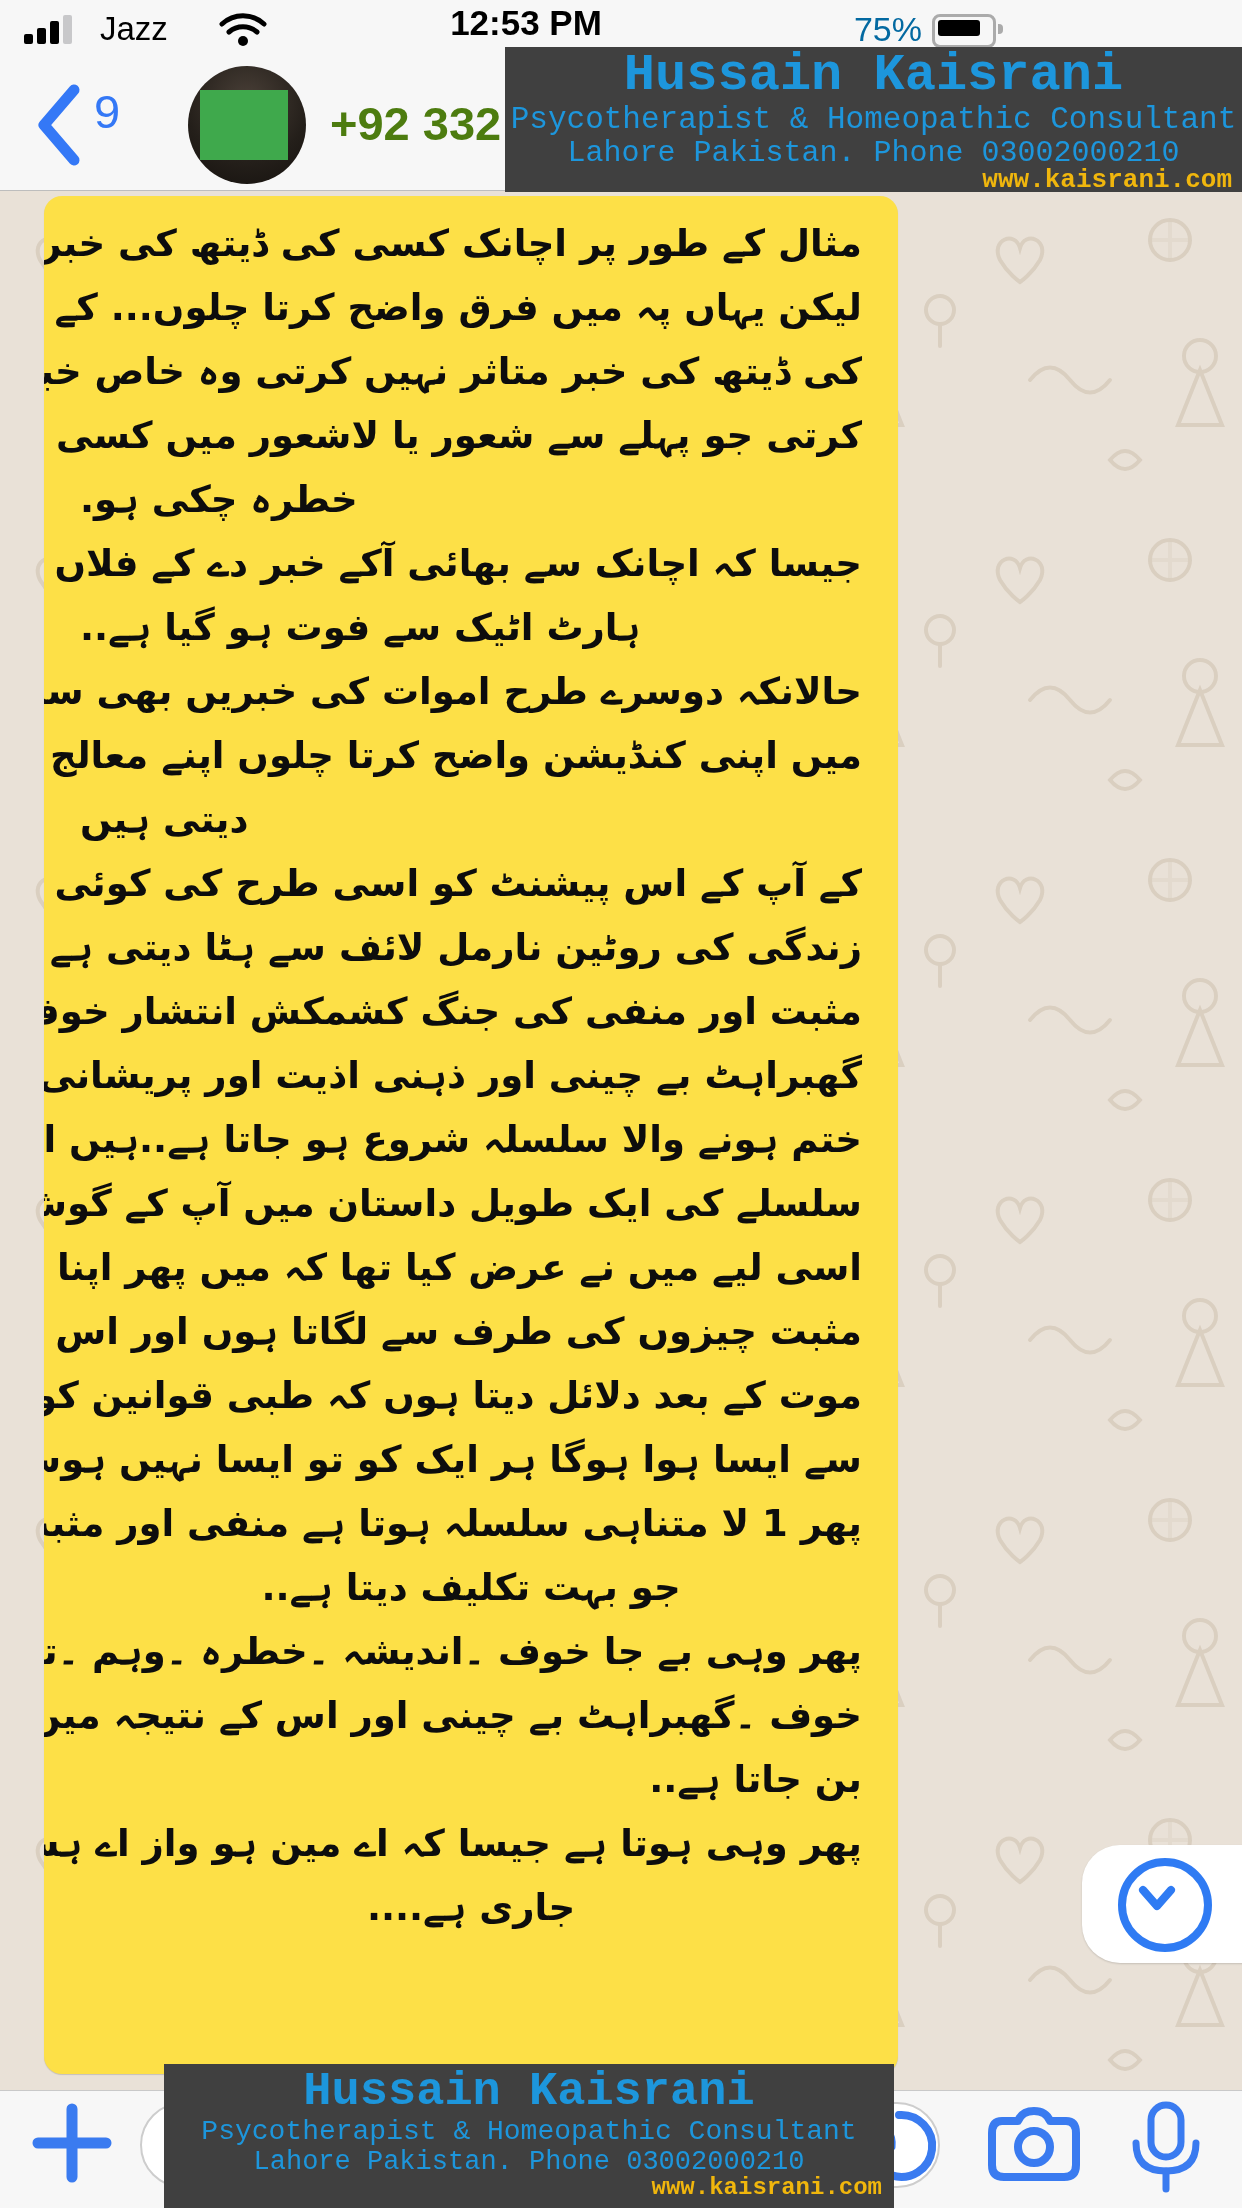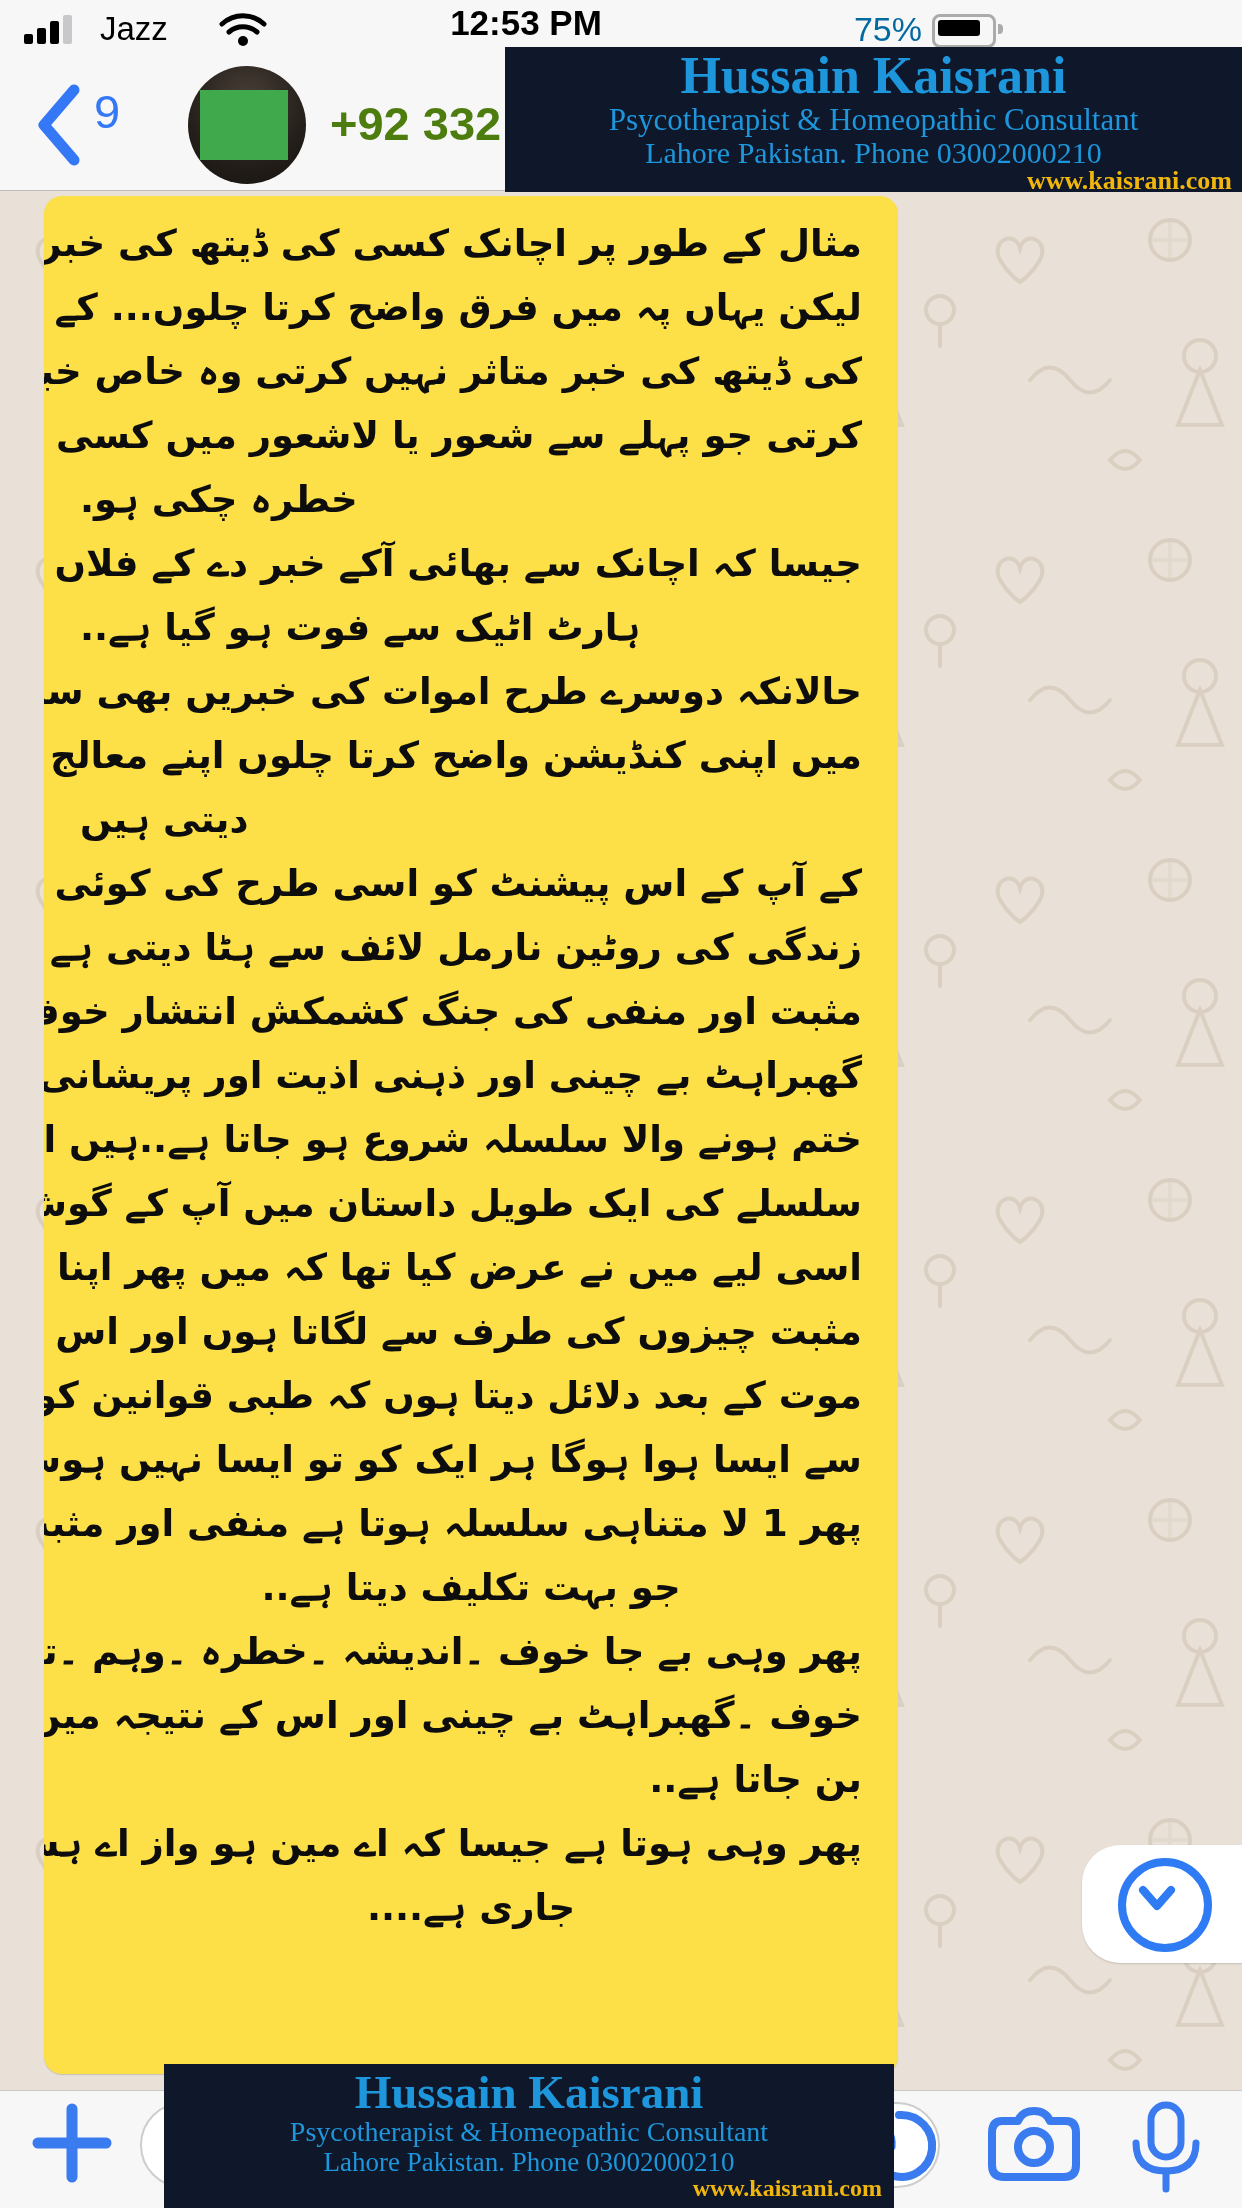--- a/index.html
+++ b/index.html
@@ -27,22 +27,22 @@
   .battery .nub{position:absolute;right:-10px;top:7px;width:5px;height:10px;background:#ababab;border-radius:0 4px 4px 0;}
 
   .backchev{position:absolute;left:34px;top:80px;}
   .unread{position:absolute;left:94px;top:84px;font-size:47px;color:#3478f6;}
   .avatar{position:absolute;left:188px;top:66px;width:118px;height:118px;border-radius:50%;
           background:radial-gradient(circle at 50% 30%, #4a4038 0%, #241f1a 60%, #15110e 100%);overflow:hidden;}
   .avatar .mask{position:absolute;left:12px;top:24px;width:88px;height:70px;background:#3fa94c;}
   .phone{position:absolute;left:330px;top:96px;font-size:47px;font-weight:bold;color:#4d7c0f;white-space:nowrap;}
 
   
-  .banner{position:absolute;background:#0f172a;color:#1d96dc;text-align:center;
-          font-family:Liberation Serif, serif;overflow:hidden;z-index:40;}
+  .banner{position:absolute;background:#404040;color:#1d96dc;text-align:center;
+          font-family:Liberation Mono, monospace;overflow:hidden;z-index:40;}
   .banner .b-name{font-weight:bold;}
   .banner .b-url{text-align:right;color:#f0b60d;font-weight:bold;}
   .banner-top{left:505px;top:47px;width:737px;height:143px;padding-top:2px;}
   .banner-top .b-name{font-size:52px;line-height:54px;}
   .banner-top .b-sub{font-size:31px;line-height:34px;}
   .banner-top .b-loc{font-size:30px;line-height:32px;}
   .banner-top .b-url{font-size:26px;line-height:23px;padding-right:10px;}
   .banner-bottom{left:164px;top:2064px;width:730px;height:140px;padding-top:4px;}
   .banner-bottom .b-name{font-size:47px;line-height:48px;}
   .banner-bottom .b-sub{font-size:28px;line-height:31px;}

